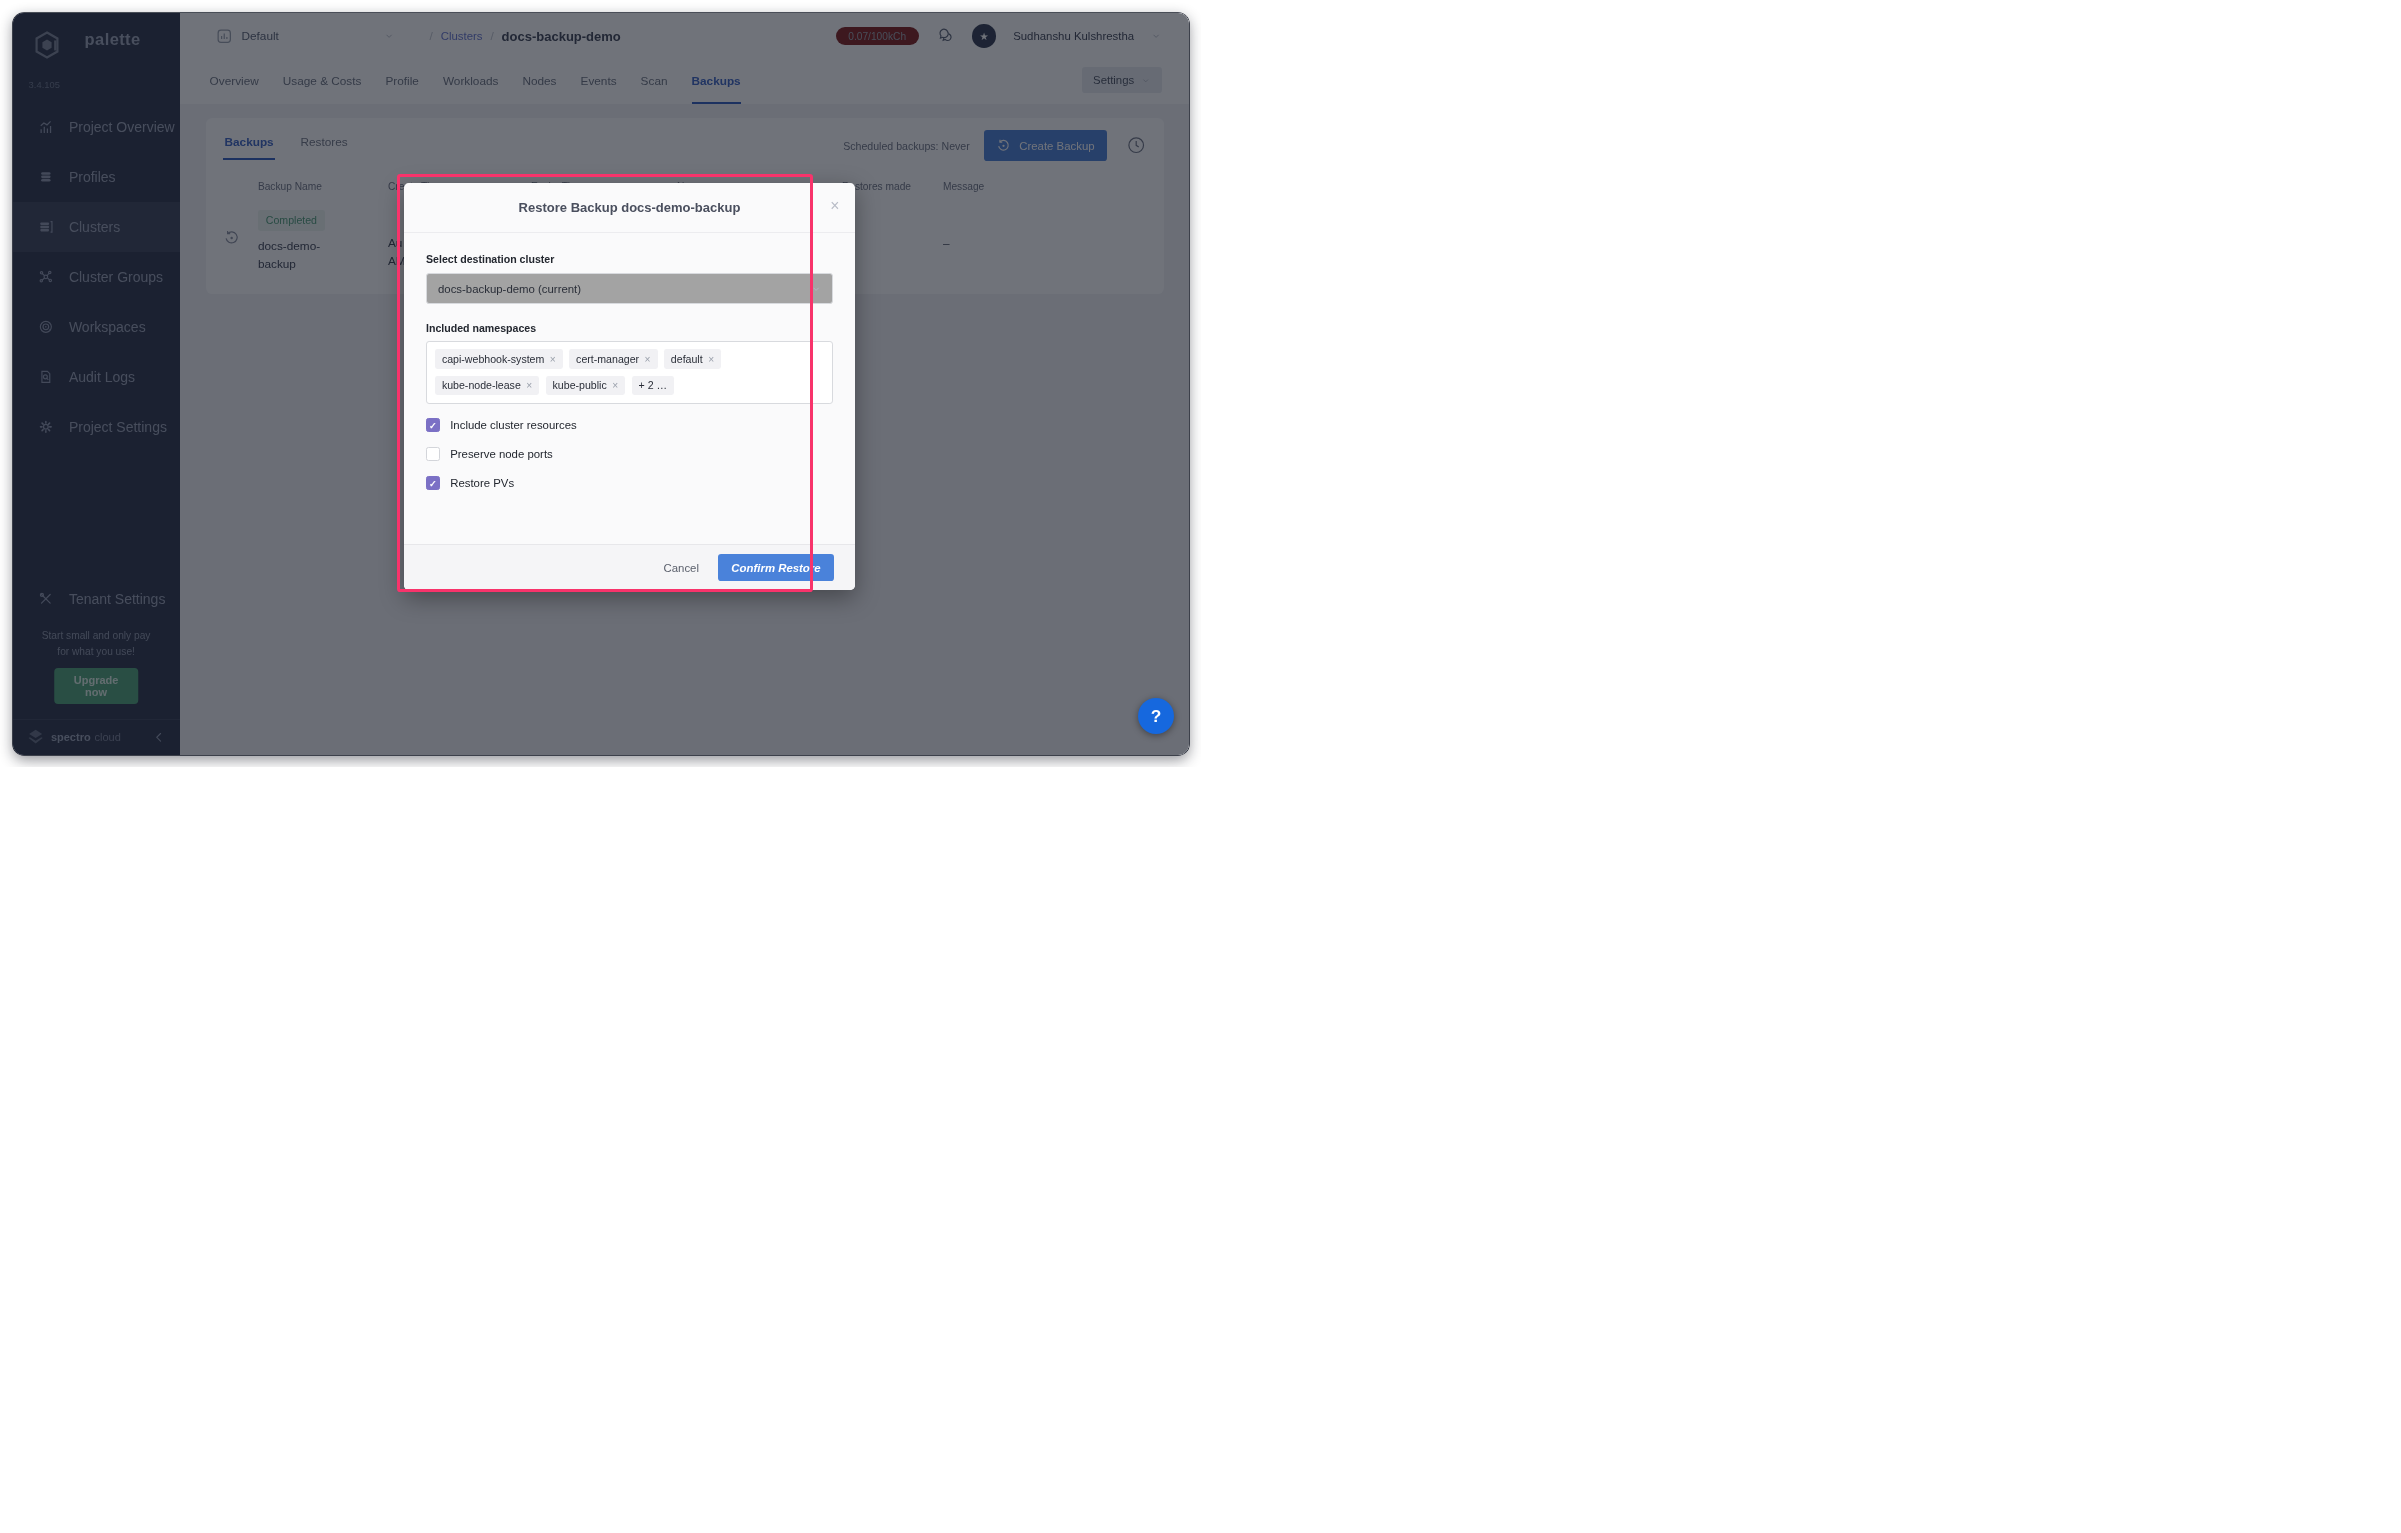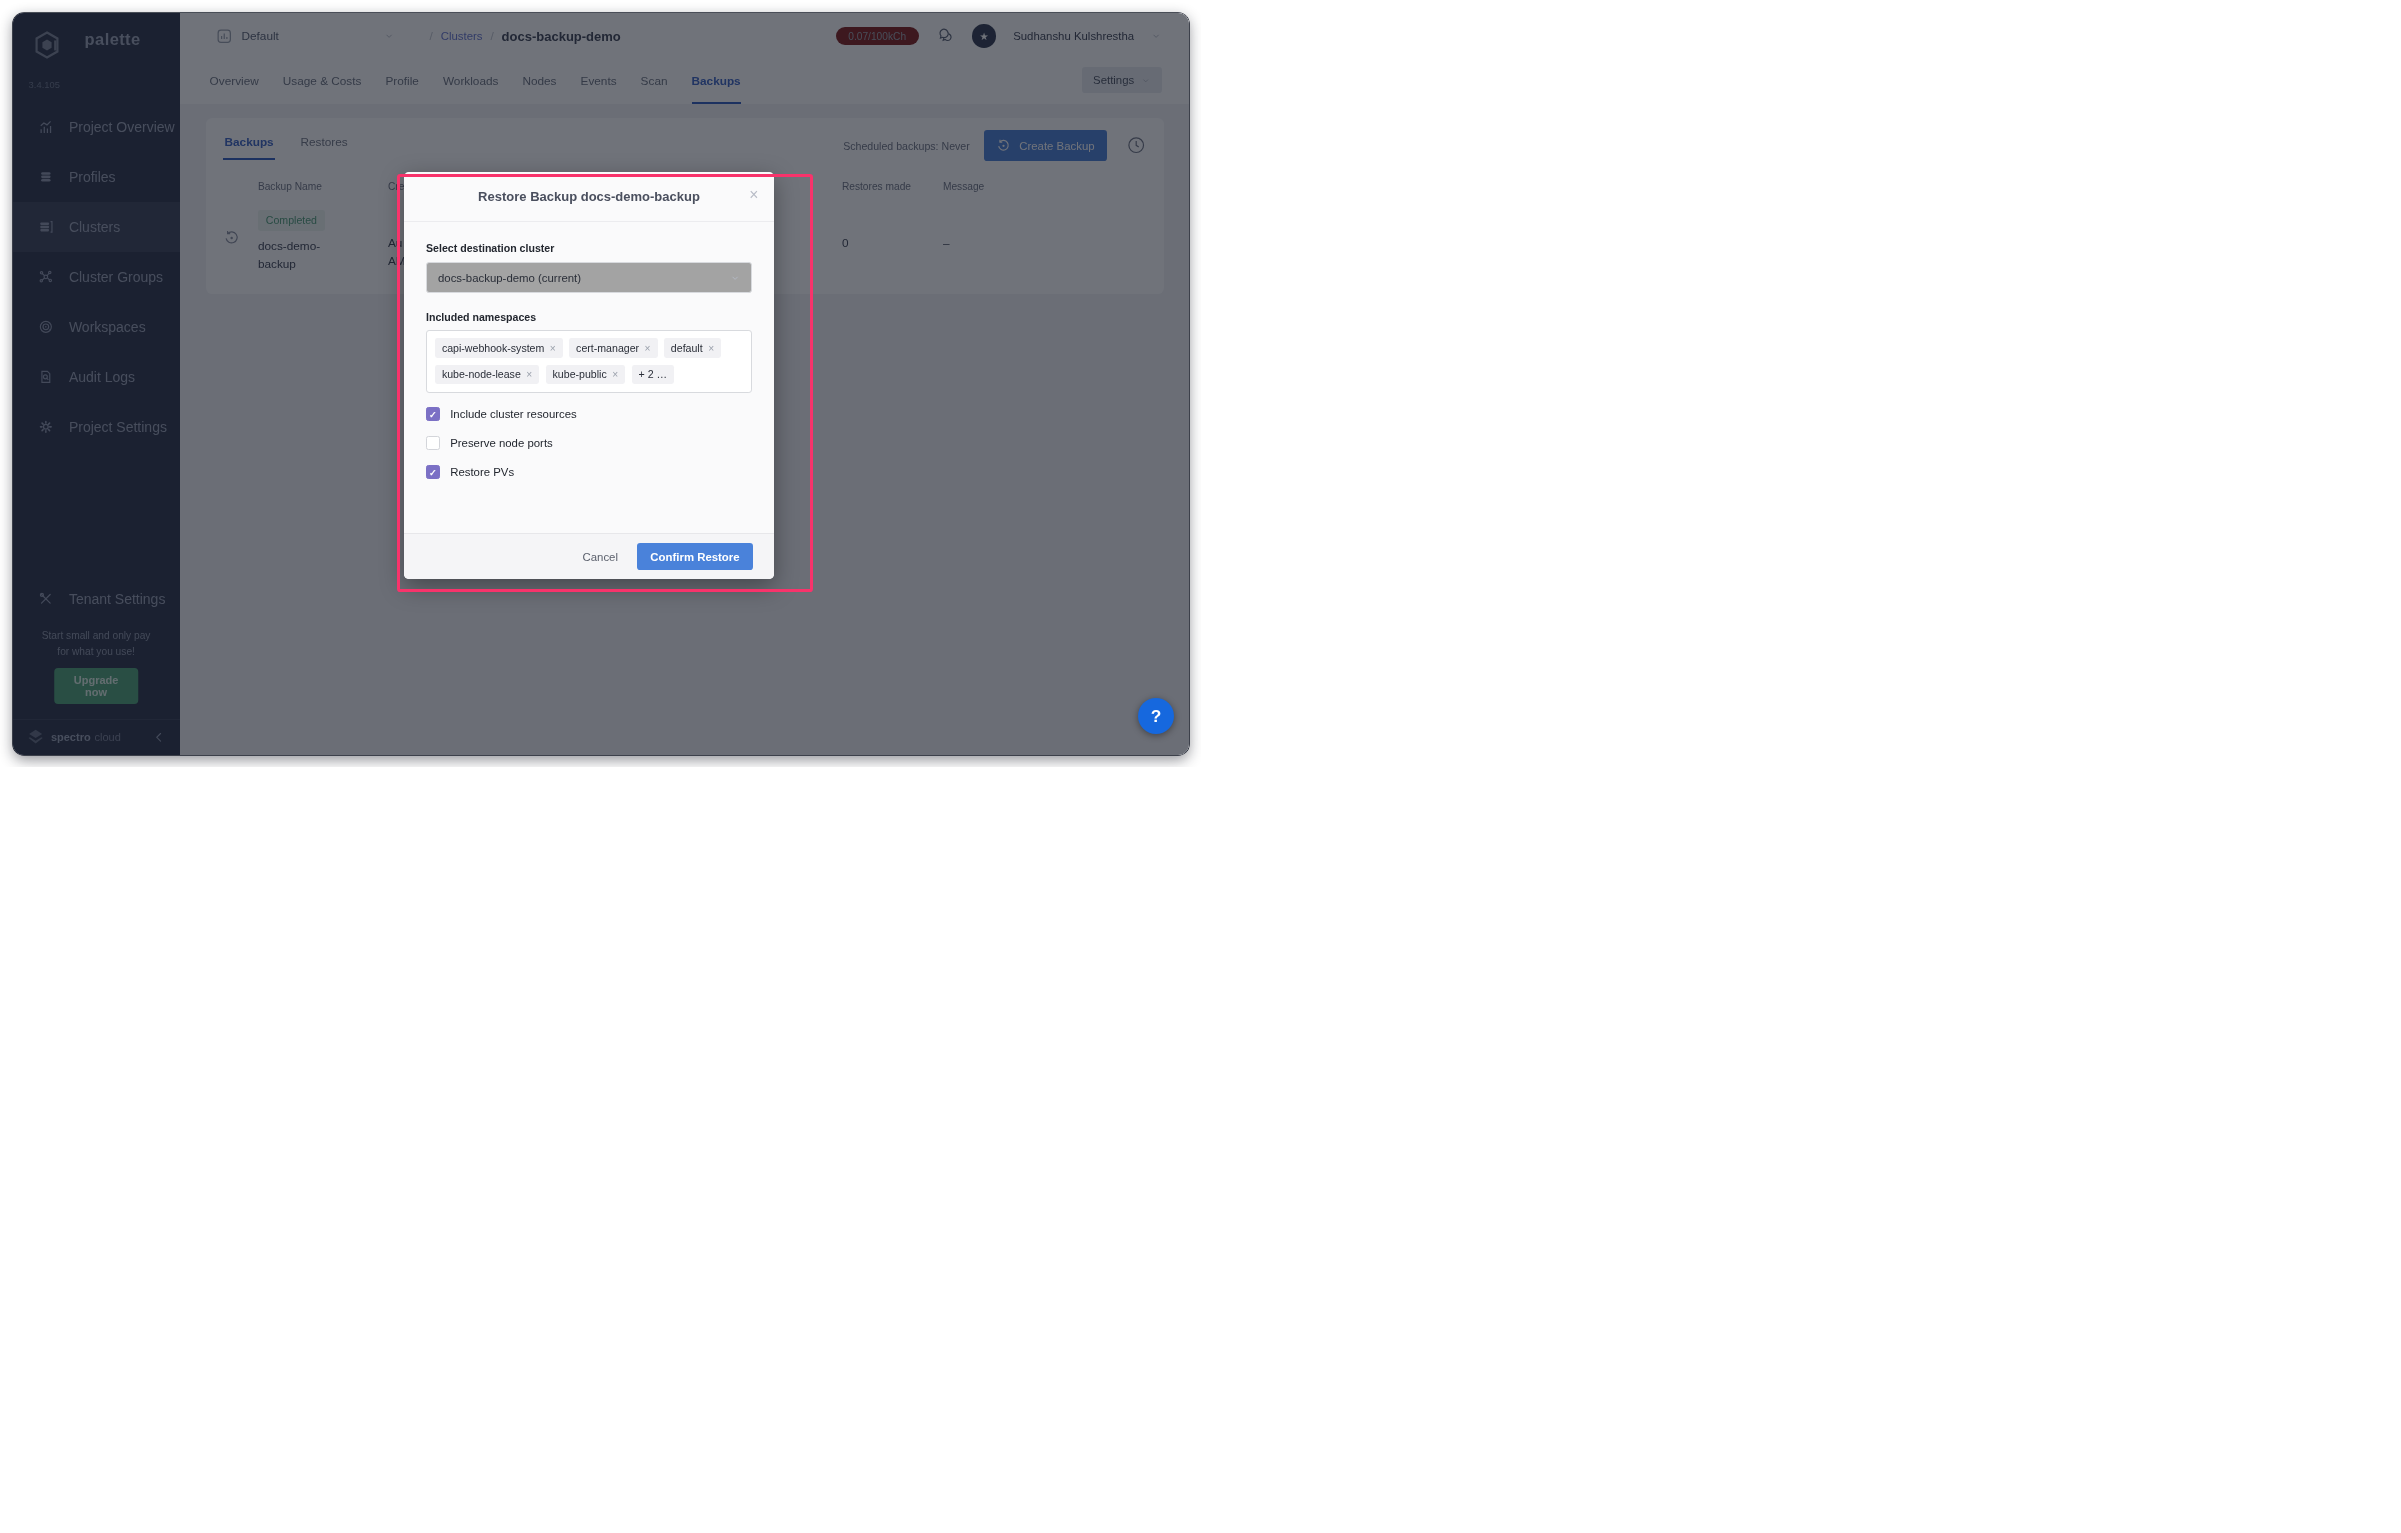--- a/index.html
+++ b/index.html
@@ -80,21 +80,21 @@
   .status-badge { display:inline-block; font-size:10.6px; color:#4d9b77; background:rgba(77,155,119,.10);
     border-radius:2.4px; padding:1.6px 7.9px; margin-bottom:6.3px; }
   .time-frag { padding-top:24px; }
   .num-cell { padding-top:24px; }
 
   
   .overlay { position:absolute; left:12.6px; top:12.6px; width:1176px; height:742px;
     background:rgba(16,21,34,.60); border-radius:11px; z-index:40; }
   .annotation { position:absolute; left:397px; top:174px; width:416px; height:418px;
     border:3.9px solid #f8336b; border-radius:3.1px; z-index:60; pointer-events:none; }
-  .modal { position:absolute; left:404px; top:172px; width:370px; height:407px; background:#fafafb;
+  .modal { position:absolute; left:404px; top:183px; width:451px; height:407px; background:#fafafb;
     border-radius:4.7px; z-index:50; box-shadow:0 7.9px 23.6px rgba(0,0,0,.35); }
   .modal-header { position:relative; height:50px; border-bottom:0.8px solid #ececef;
     display:flex; align-items:center; justify-content:center; }
   .modal-title { font-size:13px; font-weight:bold; color:#4a4f5e; }
   .modal-close { position:absolute; right:15.7px; top:14px; font-size:15.7px; color:#b9bdc7; cursor:pointer; }
   .modal-body { padding:20.4px 22px 0 22px; }
   .field-label { font-size:10.6px; color:#23272f; font-weight:bold; margin-bottom:7.9px; }
   .select-box { height:31px; background:#a3a3a3; border:0.8px solid #d8dade; border-radius:3.1px;
     display:flex; align-items:center; padding:0 11px; cursor:pointer; }
   .select-value { flex:1; font-size:11.4px; color:#2a2e38; }
@@ -108,21 +108,21 @@
   .cb-row.first { margin-top:14px; }
   .cb { width:14px; height:14px; border-radius:2.4px; background:#fff; border:1.2px solid #d3d5da;
     display:flex; align-items:center; justify-content:center; cursor:pointer; }
   .cb.checked { background:#7b70c5; border-color:#7b70c5; color:#fff; font-size:9.4px; font-weight:bold; }
   .cb-label { font-size:11.4px; color:#23272f; }
   .modal-footer { position:absolute; bottom:0; left:0; width:100%; height:46px; background:#f5f5f7;
     border-top:0.8px solid #e7e7ea; border-radius:0 0 4.7px 4.7px;
     display:flex; align-items:center; justify-content:flex-end; gap:19px; padding-right:21px; }
   .cancel-btn { background:none; border:none; font-size:11.4px; color:#5a5f6b; cursor:pointer; font-family:inherit; }
   .confirm-btn { background:#4a82da; border:none; border-radius:3.1px; color:#fff; font-size:11.4px; font-weight:bold;
-    padding:7.9px 13.4px; cursor:pointer; font-family:inherit; }
+    padding:7.9px 13.4px; cursor:pointer; font-family:inherit;font-style:italic; }
 
   .help-fab { position:absolute; left:1138px; top:698px; width:36px; height:36px; border-radius:50%;
     background:#1668de; color:#fff; border:none; font-size:17.3px; font-weight:bold; z-index:70; cursor:pointer;
     box-shadow:0 1.6px 7.9px rgba(0,0,0,.4); font-family:inherit; }
   svg { display:block; }
 </style>
 </head>
 <body>
 
 <div class="page">

